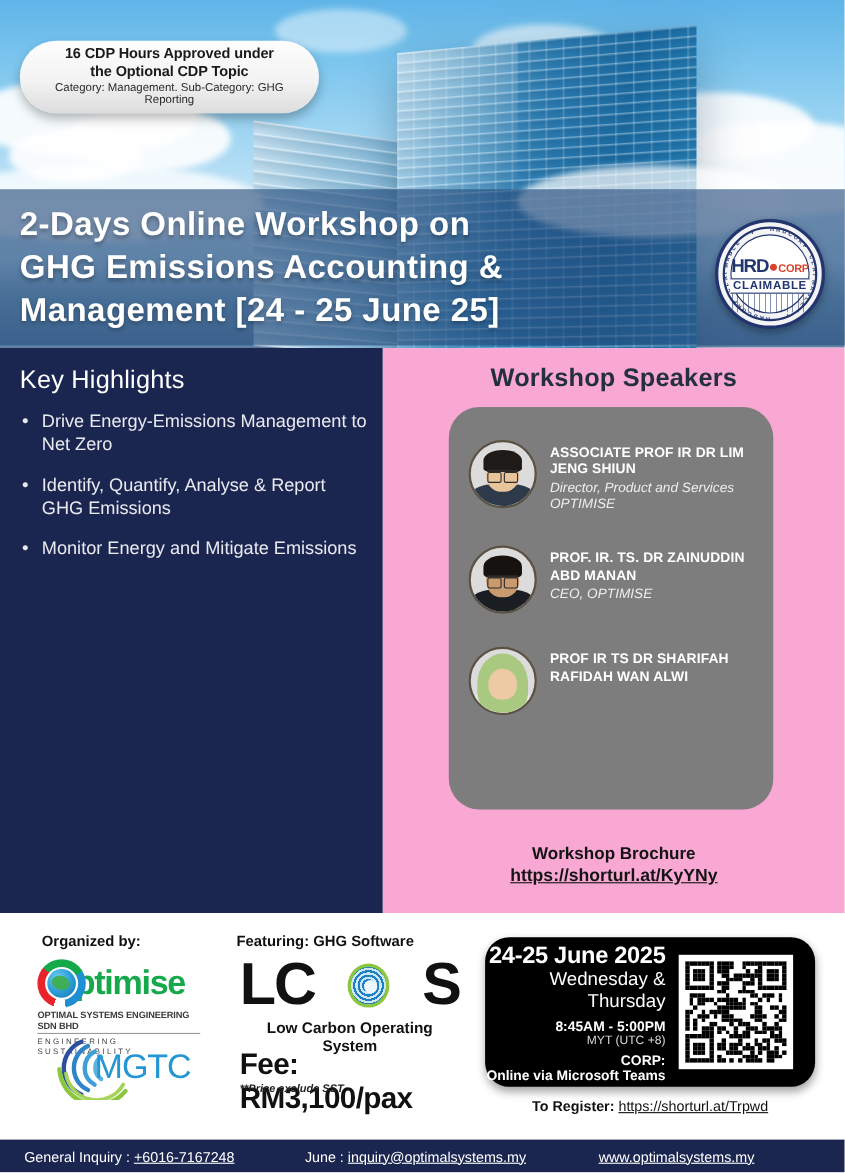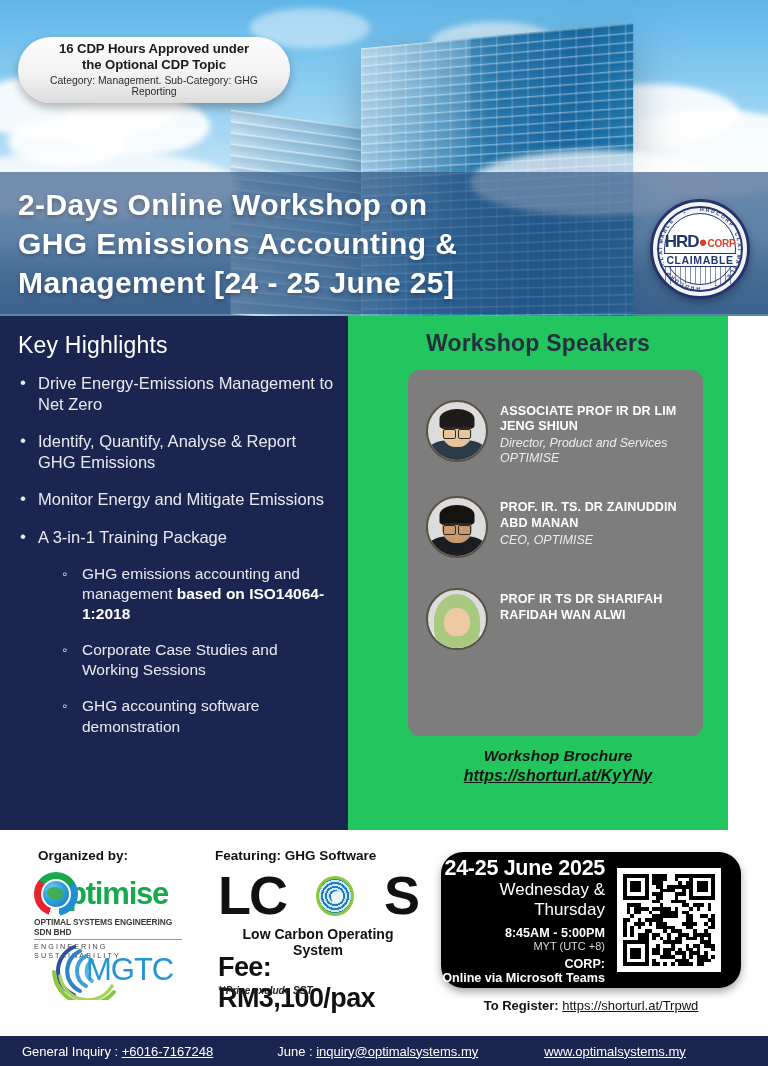--- a/index.html
+++ b/index.html
@@ -129,30 +129,30 @@
   ul.sub > li {
     color:#e9eaf0; font-size:15.5px; line-height:1.30; margin-bottom:16px;
     position:relative; padding-left:20px;
   }
   ul.sub > li::before {
     content:"\25E6"; position:absolute; left:0px; top:0px; font-size:15px; color:#e9eaf0;
   }
   b.strong { font-weight:bold; color:#ffffff; }
 
   .right-panel {
-    position:absolute; left:348px; top:316px; width:380px; height:514px;
-    background:#22c55e;
+    position:absolute; left:348px; top:316px; width:420px; height:514px;
+    background:#f9a8d4;
   }
   .ws-title {
     text-align:center; font-size:23px; font-weight:bold; color:#25303f;
     margin-top:14px; letter-spacing:.2px;
   }
   .spk-card {
     position:absolute; left:60px; top:54px; width:295px; height:366px;
-    background:#7d7d7d; border-radius:12px; padding:30px 16px 0 18px;
+    background:#7d7d7d; border-radius:28px; padding:30px 16px 0 18px;
   }
   .spk { display:flex; align-items:flex-start; margin-bottom:30px; }
   .spk .avatar {
     width:62px; height:62px; border-radius:50%; flex:0 0 62px;
     border:2px solid #5b5144; overflow:hidden; position:relative; background:#dcdcdc;
     margin-right:12px;
   }
   .spk .avatar .head { position:absolute; left:50%; top:12px; transform:translateX(-50%);
     width:30px; height:33px; border-radius:48% 48% 44% 44%; }
   .spk .avatar .hair { position:absolute; left:50%; top:7px; transform:translateX(-50%);
@@ -164,21 +164,21 @@
   .spk .avatar .glasses::before, .spk .avatar .glasses::after{
     content:""; position:absolute; top:0; width:11px; height:8px; border:1.6px solid #2b2b2b; border-radius:2px;}
   .spk .avatar .glasses::before{ left:0;} .spk .avatar .glasses::after{ right:0;}
   .spk .avatar .scarf { position:absolute; left:50%; top:4px; transform:translateX(-50%);
     width:46px; height:54px; border-radius:50% 50% 34% 34%; }
   .spk .meta { padding-top:4px; }
   .spk .name { color:#ffffff; font-size:12.6px; font-weight:bold; line-height:1.20; letter-spacing:.1px;}
   .spk .role { color:#ededed; font-size:12.4px; font-style:italic; line-height:1.22; margin-top:2px;}
 
   .brochure {
-    position:absolute; left:0; top:431px; width:420px; text-align:center;font-style:italic;
+    position:absolute; left:0; top:452px; width:420px; text-align:center;
   }
   .brochure .bl { font-size:15.5px; font-weight:bold; color:#141414; }
   .brochure .burl { font-size:16px; font-weight:bold; color:#141414; text-decoration:underline; display:block; margin-top:2px;}
 
   
   .bottom { position:absolute; left:0; top:830px; width:768px; height:242px; background:#ffffff; }
   .org-label { position:absolute; left:38px; top:18px; font-size:13.5px; font-weight:bold; color:#111; }
   .feat-label { position:absolute; left:215px; top:18px; font-size:13.5px; font-weight:bold; color:#111; }
 
   
@@ -352,30 +352,20 @@
       <div class="claim">CLAIMABLE</div>
     </div>
   </div>
 
   <div class="left-panel">
     <div class="kh-title">Key Highlights</div>
     <ul class="kh">
       <li>Drive Energy-Emissions Management to Net Zero</li>
       <li>Identify, Quantify, Analyse &amp; Report GHG Emissions</li>
       <li>Monitor Energy and Mitigate Emissions</li>
-      <li>
-        <span>A 3-in-1 Training Package</span>
-        <ul class="sub">
-          <li>
-            <span>GHG emissions accounting and management </span><b class="strong">based on ISO14064-1:2018</b>
-          </li>
-          <li>Corporate Case Studies and Working Sessions</li>
-          <li>GHG accounting software demonstration</li>
-        </ul>
-      </li>
     </ul>
   </div>
 
   <div class="right-panel">
     <div class="ws-title">Workshop Speakers</div>
 
     <div class="spk-card">
 
       <div class="spk">
         <div class="avatar">

